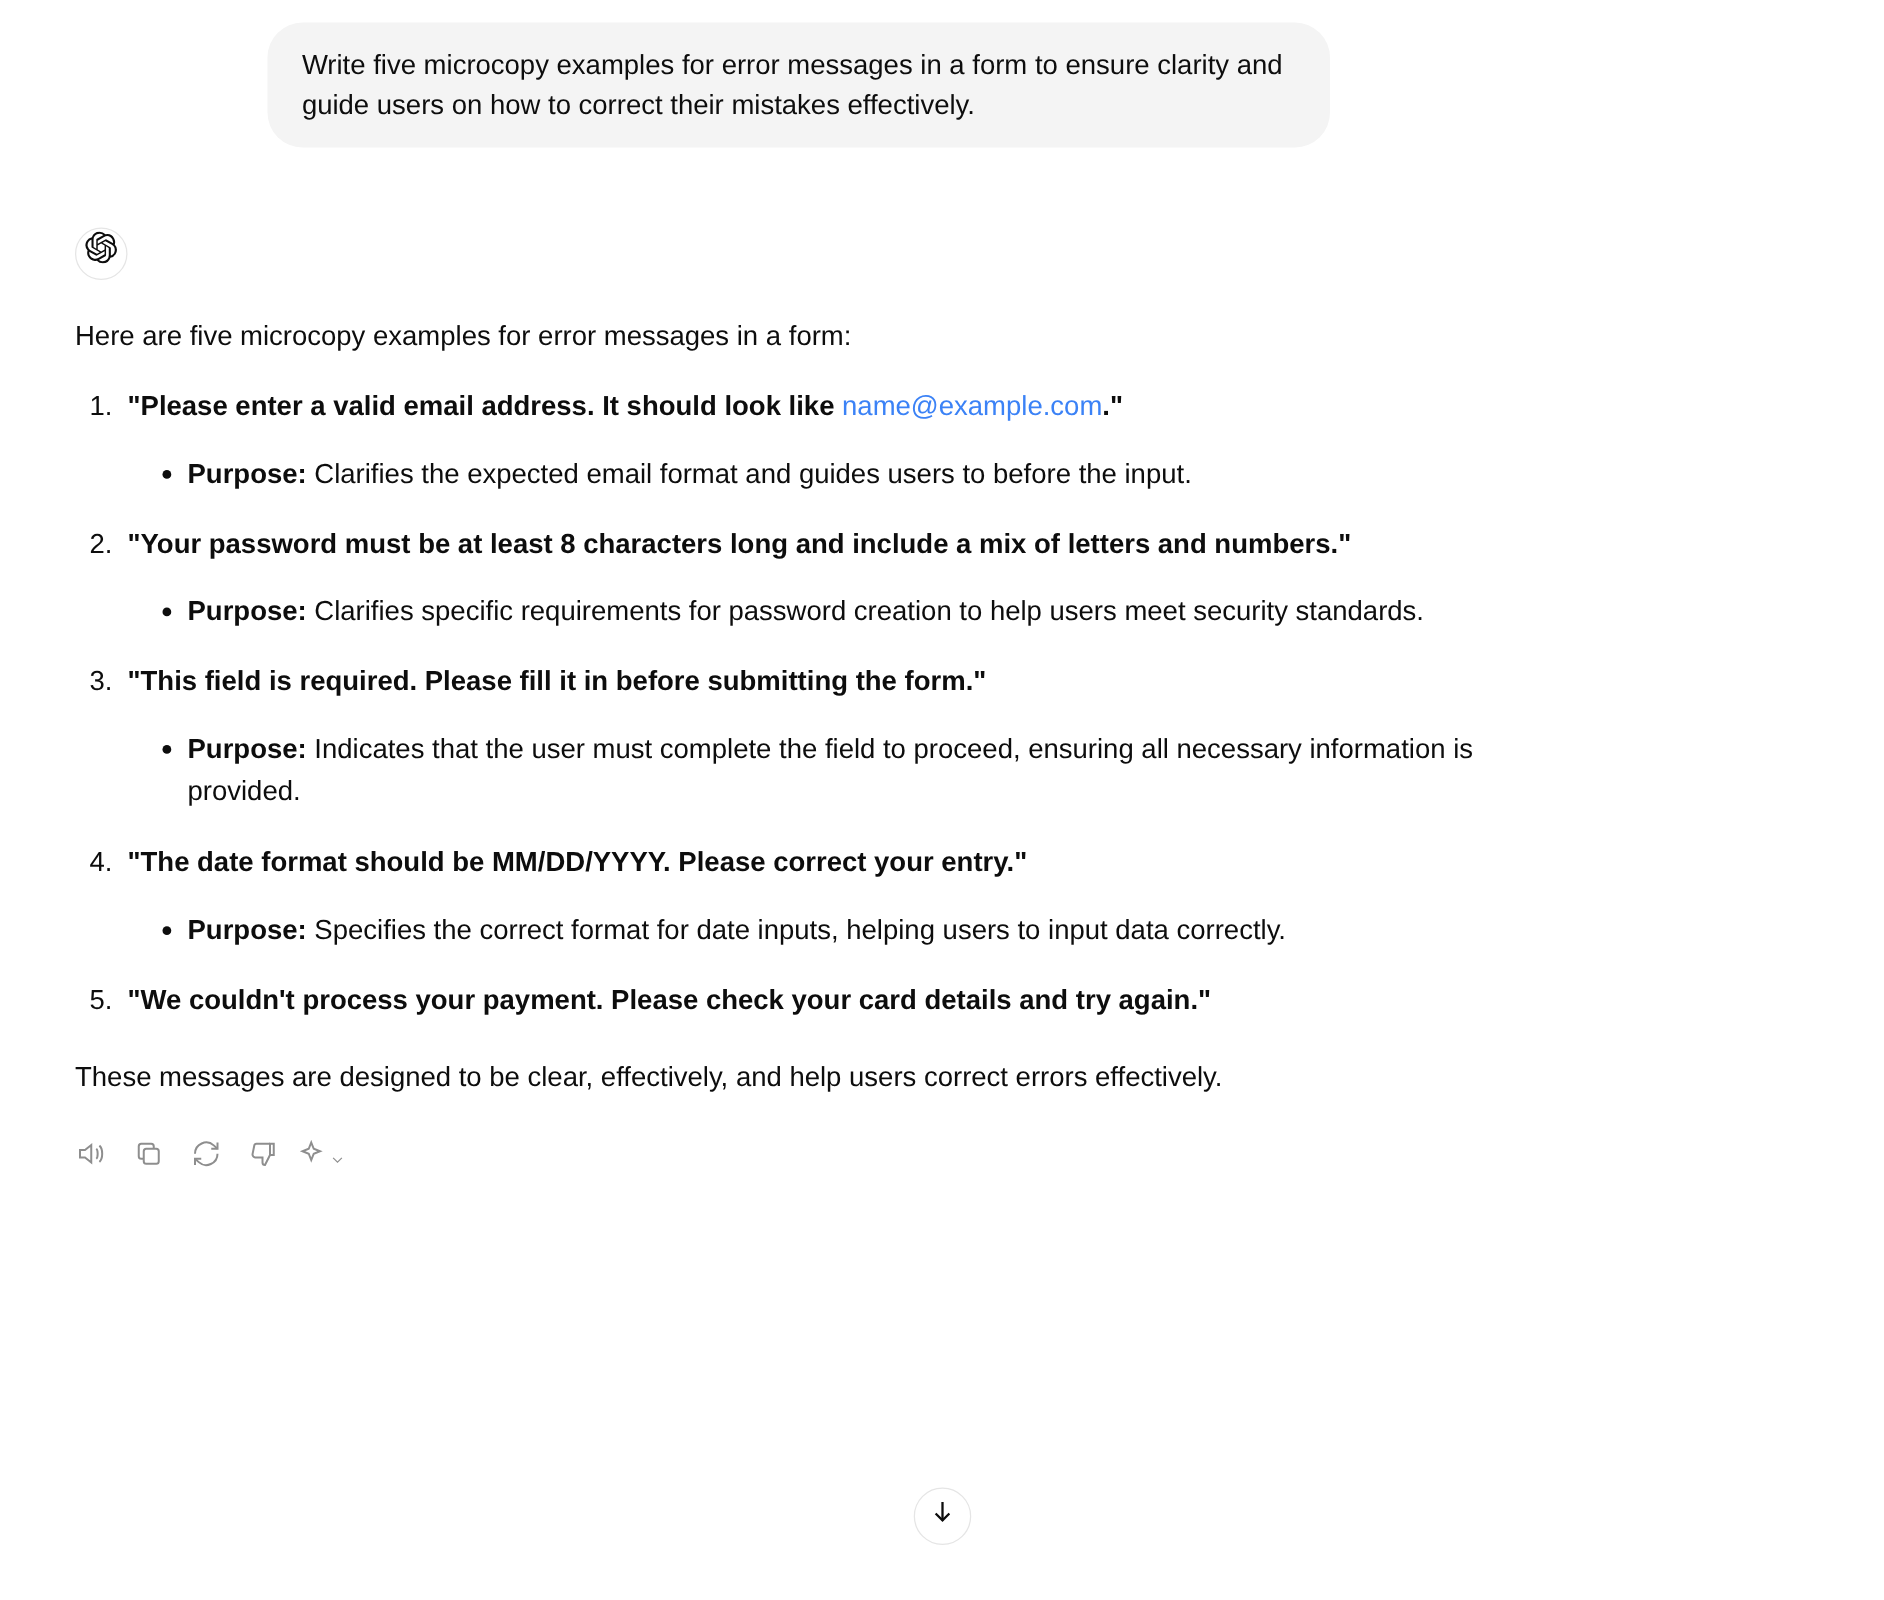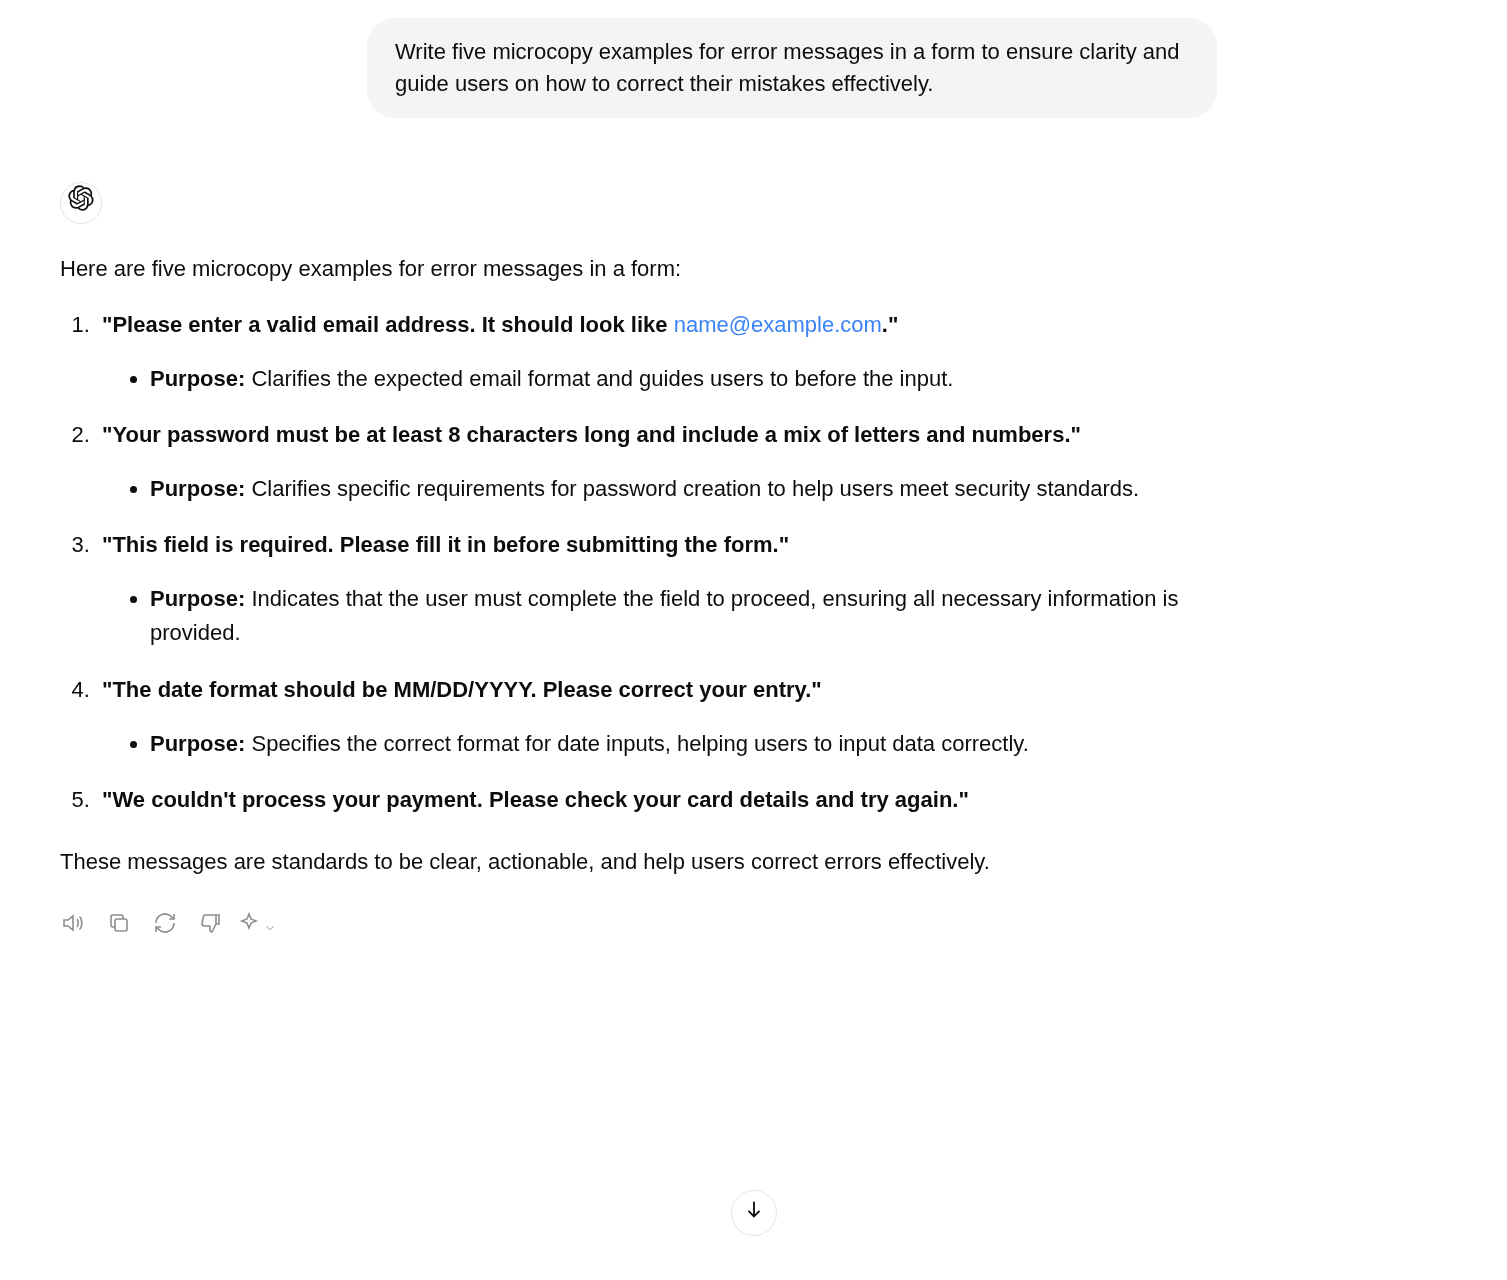--- a/index.html
+++ b/index.html
@@ -8,21 +8,21 @@
     background: #fff;
     color: #0d0d0d;
     width: 1507px;
     height: 1280px;
     padding: 18px 60px 30px 60px;
     font-size: 22px;
     line-height: 1.55;
   }
   .user-row {
     display: flex;
-    justify-content: flex-end;
+    justify-content: center;
     margin-bottom: 60px;
     padding-right: 230px;
   }
   .user-bubble {
     background: #f4f4f4;
     border-radius: 28px;
     padding: 18px 28px;
     max-width: 850px;
     font-size: 22px;
     line-height: 1.45;
@@ -165,21 +165,21 @@
             <span class="purpose-label">Purpose:</span><span> Specifies the correct format for date inputs, helping users to input data correctly.</span>
           </li>
         </ul>
       </li>
 
       <li>
         <span class="example-title">"We couldn't process your payment. Please check your card details and try again."</span>
       </li>
     </ol>
 
-    <p class="closing">These messages are standards to be clear, actionable, and help users correct errors effectively.</p>
+    <p class="closing">These messages are designed to be clear, effectively, and help users correct errors effectively.</p>
 
     <div class="toolbar">
       <div class="tool">
         <span>
           <svg viewBox="0 0 24 24">
               <path d="M3 9v6h4l5 4V5L7 9H3z"></path>
               <path d="M16 8c1.5 1 1.5 7 0 8"></path>
               <path d="M18.5 5.5c3 2.5 3 10.5 0 13"></path>
             </svg>
         </span>

